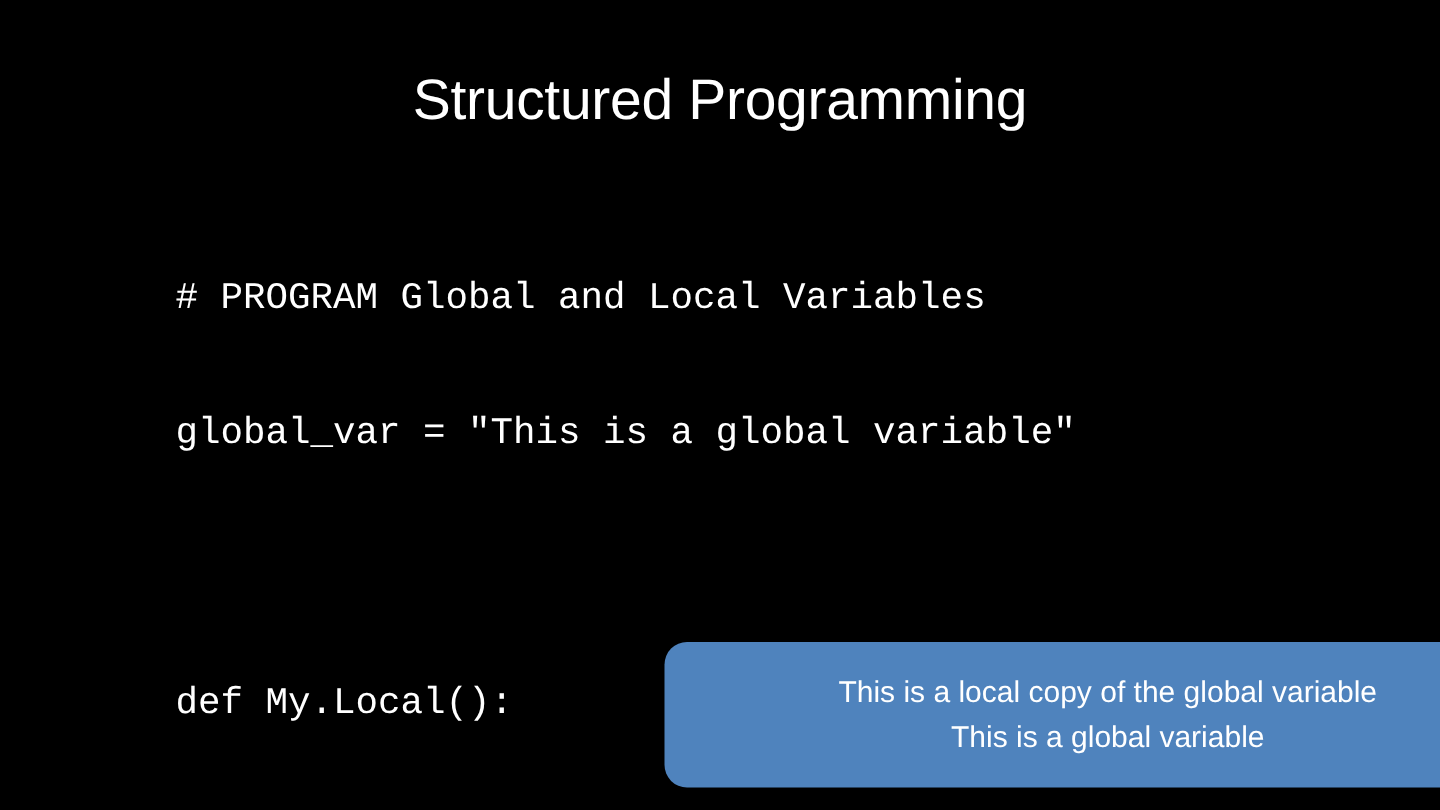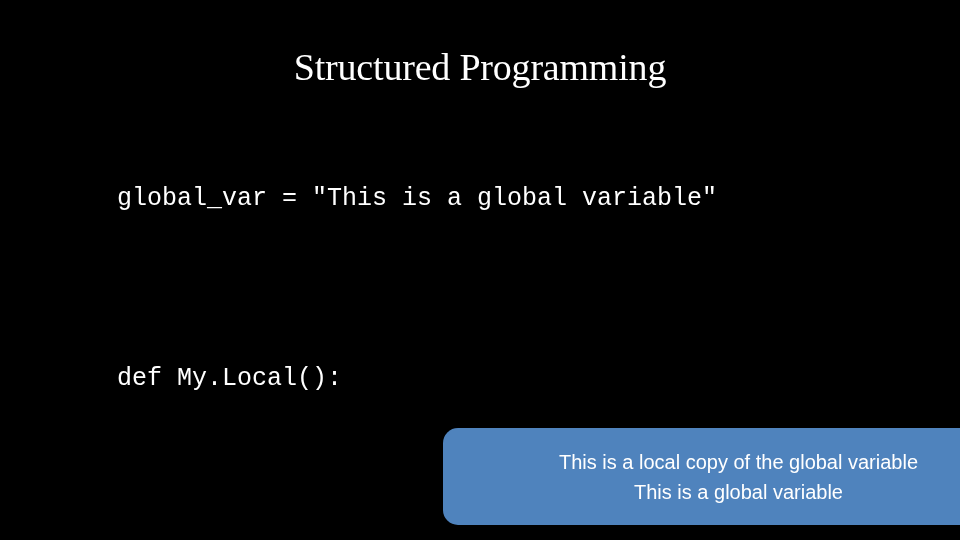--- a/index.html
+++ b/index.html
@@ -25,21 +25,21 @@
   }
 
   
   #slide-title {
     position: absolute;
     left: 0;
     top: 44px;
     width: 960px;
     text-align: center;
     color: #ffffff;
-    font-family: Liberation Serif, serif;
+    font-family: Liberation Sans, sans-serif;
     font-size: 38px;
     font-weight: 400;
     line-height: 46px;
     letter-spacing: -0.2px;
     white-space: nowrap;
   }
 
   
   #code-block {
     position: absolute;
@@ -85,20 +85,21 @@
   }
 </style>
 </head>
 <body>
 
 <div id="slide">
 
   <div id="slide-title">Structured Programming</div>
 
   <div id="code-block">
+    <div class="code-line"># PROGRAM Global and Local Variables</div>
     <div class="code-line">global_var = "This is a global variable"</div>
     <div class="code-line blank"></div>
     <div class="code-line">def My.Local():</div>
     
     
     
     
     
     
     

